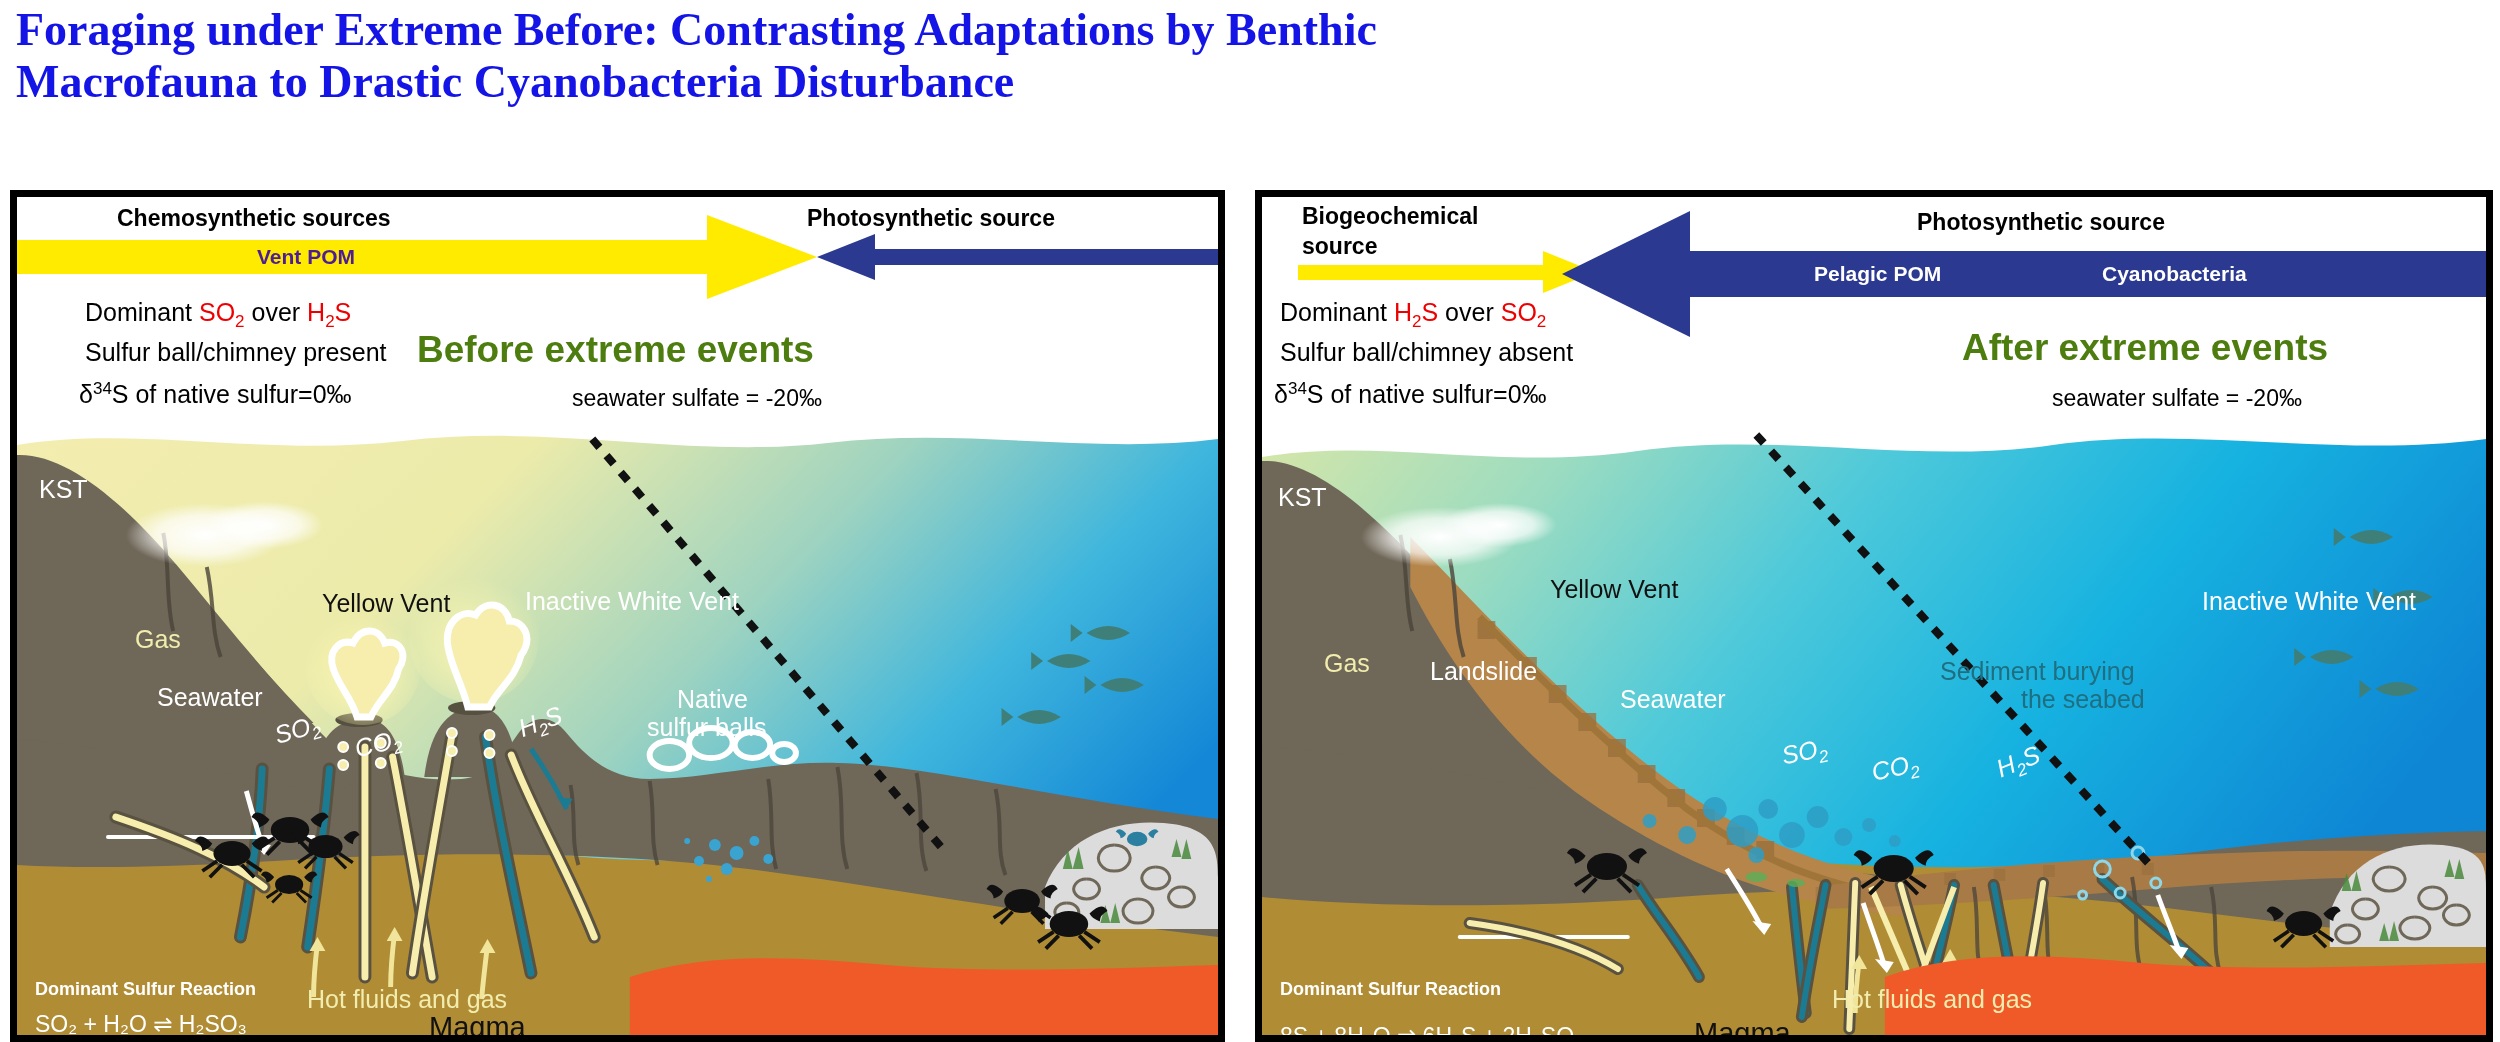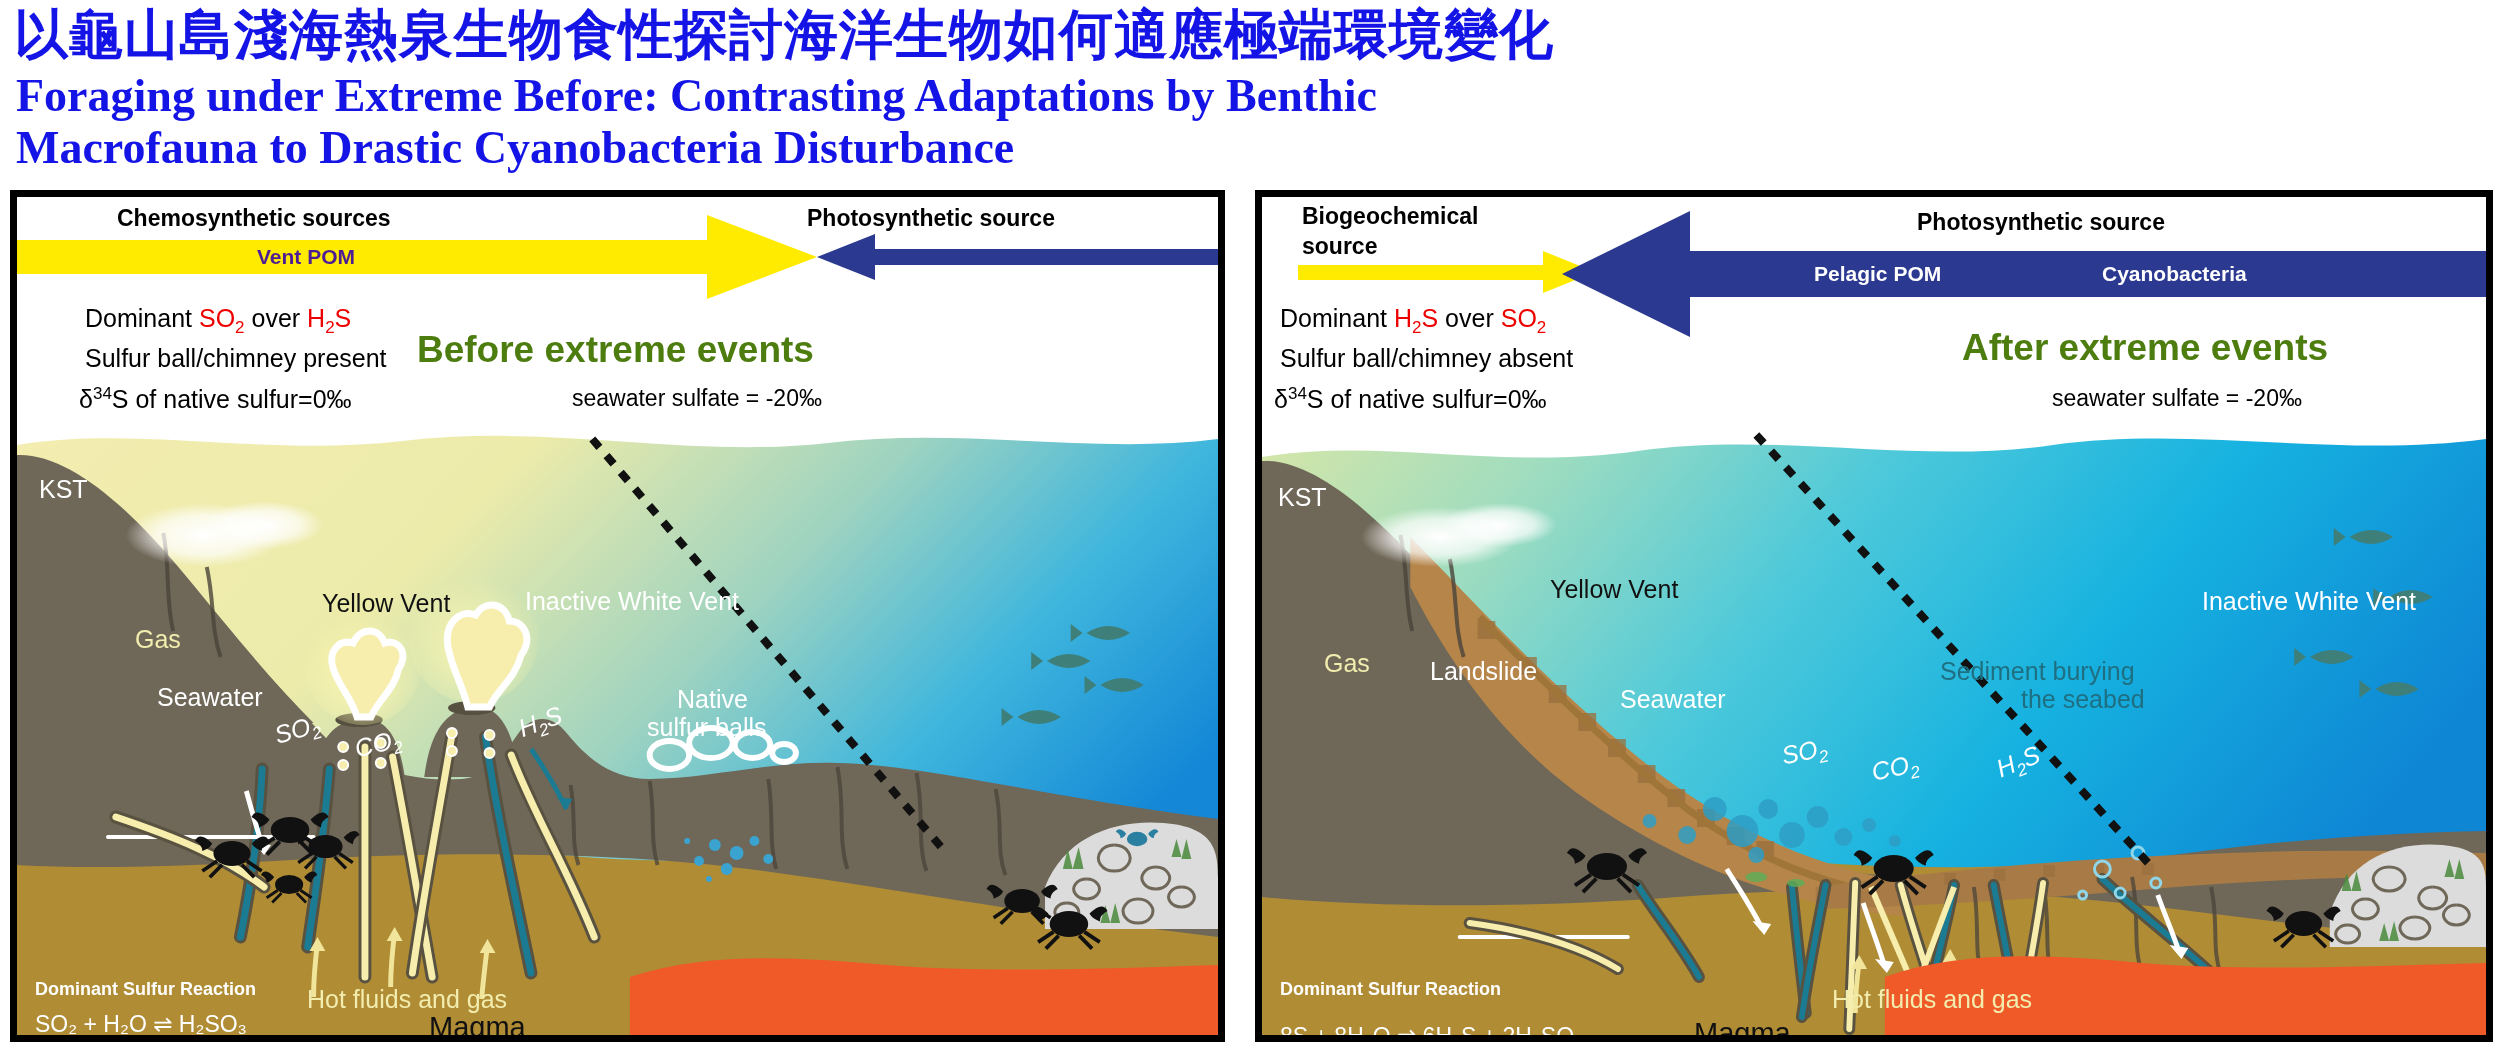--- a/index.html
+++ b/index.html
@@ -26,21 +26,21 @@
 
   
   .header{position:absolute;left:0;top:0;width:100%;height:155px;background:#fff;z-index:6;}
   .hdr-label{position:absolute;font-weight:bold;font-size:23px;color:#000;line-height:26px;}
   .bar{position:absolute;height:34px;}
   .bar-yellow{background:#ffeb00;}
   .bar-navy{background:#2b3990;}
   .tri{position:absolute;width:0;height:0;}
   .bartext{position:absolute;font-weight:bold;font-size:21px;line-height:34px;}
 
-  .info{position:absolute;font-size:25px;color:#000;line-height:42px;white-space:nowrap;}
+  .info{position:absolute;font-size:25px;color:#000;line-height:31px;white-space:nowrap;}
   .red{color:#ee0000;}
   .bigtitle{position:absolute;font-weight:bold;font-size:37px;color:#4d7c0f;white-space:nowrap;}
   .sulf{position:absolute;font-size:23px;color:#000;white-space:nowrap;}
   sub{font-size:.68em;}
   sup{font-size:.68em;}
 
   
   .scene{position:absolute;left:0;top:155px;width:100%;height:697px;overflow:hidden;background:#fff;}
   .scene svg{display:block;width:100%;height:100%;}
 
@@ -53,21 +53,20 @@
 
   .rxn{position:absolute;color:#fff;white-space:nowrap;}
   .rxn-title{font-weight:bold;font-size:18px;}
   .rxn-line{font-size:23px;line-height:30px;}
   .magma-lab{position:absolute;font-size:29px;color:#111;}
 </style>
 </head>
 <body>
 
 <div id="title-block">
-  <div class="title-zh">以龜山島淺海熱泉生物食性探討海洋生物如何適應極端環境變化</div>
   <div class="title-en">
     <div>Foraging under Extreme Before: Contrasting Adaptations by Benthic</div>
     <div>Macrofauna to Drastic Cyanobacteria Disturbance</div>
   </div>
 </div>
 
 <div id="panels">
 
   <div class="panel" id="panel-before">
     <div class="panel-inner">

